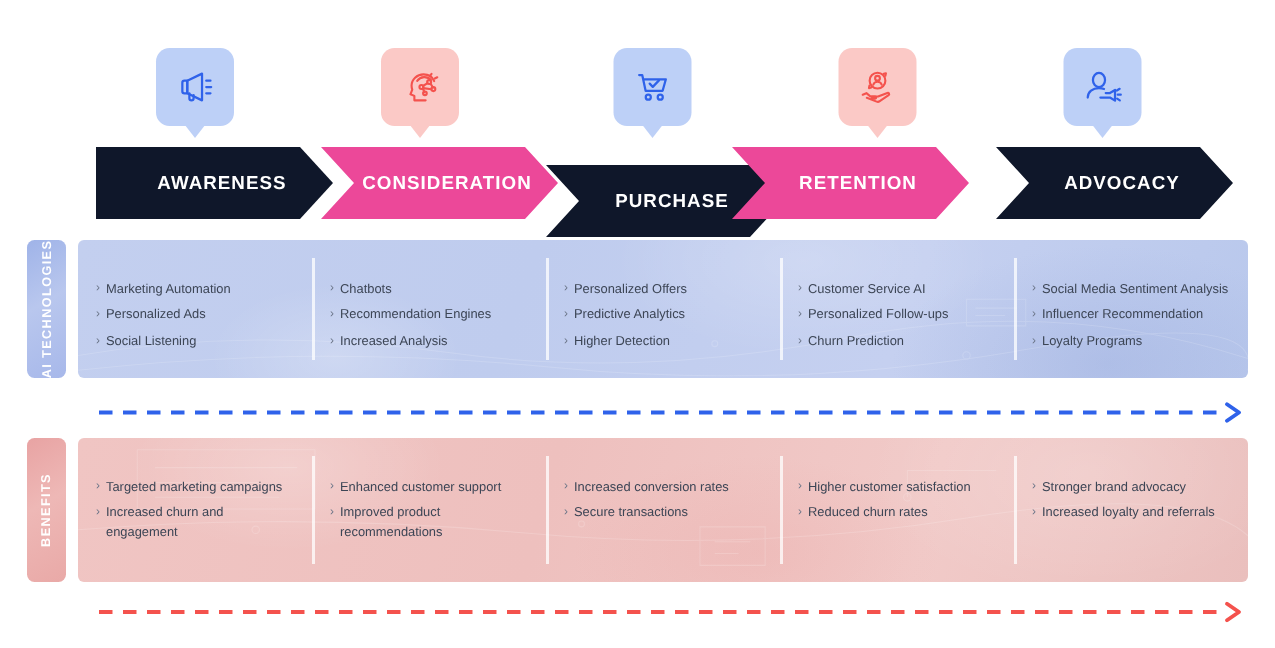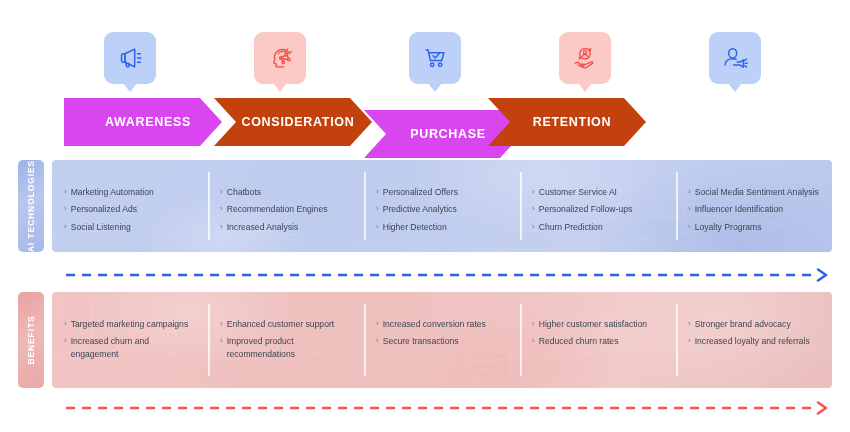--- a/index.html
+++ b/index.html
@@ -63,22 +63,22 @@
     top: 0;
     height: 48px;
     display: flex;
     align-items: center;
     justify-content: center;
     clip-path: polygon(0 0, calc(100% - 22px) 0, 100% 50%, calc(100% - 22px) 100%, 0 100%, 22px 50%);
   }
   .chev.first {
     clip-path: polygon(0 0, calc(100% - 22px) 0, 100% 50%, calc(100% - 22px) 100%, 0 100%);
   }
-  .chev.blue { background: #d946ef; }
-  .chev.red  { background: #c2410c; }
+  .chev.blue { background: #0f172a; }
+  .chev.red  { background: #ec4899; }
   .chev span {
     color: #ffffff;
     font-size: 12.5px;
     font-weight: bold;
     letter-spacing: 0.7px;
     white-space: nowrap;
     padding-left: 10px;
   }
 
   
@@ -235,20 +235,23 @@
     </div>
     <div class="chev red" style="left:214px; width:158px;">
       <span>CONSIDERATION</span>
     </div>
     <div class="chev blue" style="left:364px; width:158px;margin-top:12px;">
       <span>PURCHASE</span>
     </div>
     <div class="chev red" style="left:488px; width:158px;">
       <span>RETENTION</span>
     </div>
+    <div class="chev blue" style="left:664px; width:158px;">
+      <span>ADVOCACY</span>
+    </div>
   </div>
 
   <div class="panel-wrap" style="top:160px; height:92px;">
     <div class="side-tab tech-tab">
       <span class="tab-label">AI TECHNOLOGIES</span>
     </div>
     <div class="panel-body tech-body">
       <svg class="texture" viewBox="0 0 790 92" preserveAspectRatio="none">
         <g stroke="#ffffff" stroke-width="0.7" fill="none" opacity="0.5">
           <path d="M0 78 Q120 58 250 76 T520 66 T790 80"></path>
@@ -316,21 +319,21 @@
             <span>Churn Prediction</span>
           </div>
       </div>
       <div class="col">
         <div class="li">
             <span class="chevglyph">›</span>
             <span>Social Media Sentiment Analysis</span>
           </div>
         <div class="li">
             <span class="chevglyph">›</span>
-            <span>Influencer Identification</span>
+            <span>Influencer Recommendation</span>
           </div>
         <div class="li">
             <span class="chevglyph">›</span>
             <span>Loyalty Programs</span>
           </div>
       </div>
     </div>
   </div>
 
   <div class="dash-row" style="top:268px;">

